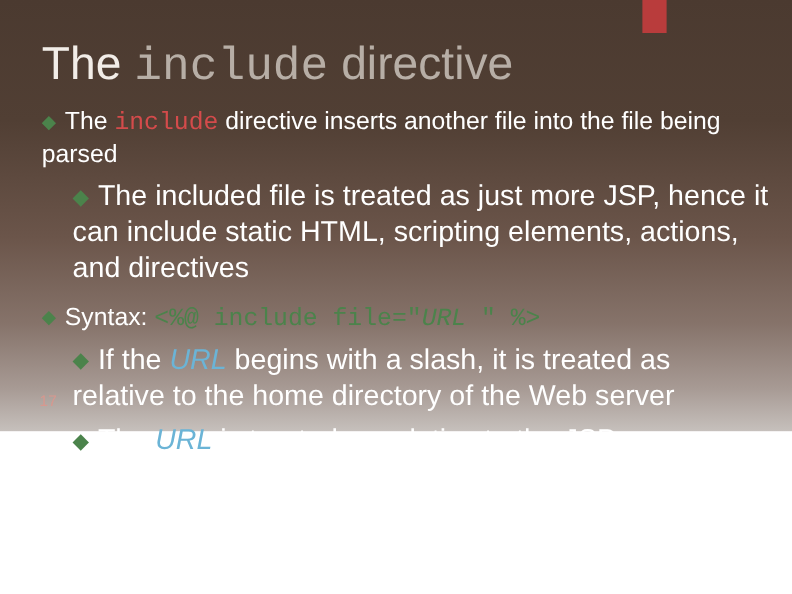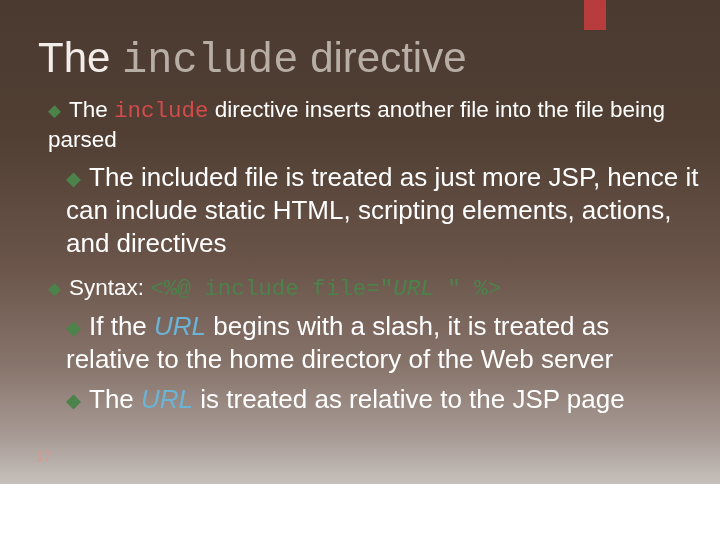--- a/index.html
+++ b/index.html
@@ -1,23 +1,23 @@
 <!DOCTYPE html>
 <html><head>
 <meta charset="utf-8">
 <style>
   html,body{margin:0;padding:0;width:720px;height:540px;overflow:hidden;font-family:Arial,Helvetica,sans-serif}
-  .slide{position:relative;width:720px;height:484px;background:#fff}
+  .slide{position:relative;width:720px;height:392px;background:#fff}
   .bg{position:absolute;left:0;top:0;right:0;bottom:0;
       background:linear-gradient(to bottom,#4b3a30 0%,#513f34 28%,#6b554a 55%,#86736a 75%,#a79a94 90%,#c6c0bc 100%)}
   .ribbon{position:absolute;top:0;right:114px;width:22px;height:30px;background:#b93c3c}
   .title{position:absolute;left:38px;top:34px;font-size:42px;color:#f2ede8}
   .title .grey{color:#b7aea6}
   .body{position:absolute;left:38px;right:20px;top:96px;line-height:1.28}
-  .l1{margin:0 0 6px 10px;font-size:22.5px;color:#fff}
+  .l1{margin:0 0 6px 0;font-size:22.5px;color:#fff}
   .l2{margin:6px 0 6px 28px;font-size:26px;color:#fff}
   .sp{margin-top:14px}
   .dia{color:#4b834b;font-size:.75em;margin-right:8px;display:inline-block;transform:translateY(-1px)}
   .kw{font-family:"Courier New",monospace;color:#d44b4b}
   .ice{font-style:italic;color:#6bb4d6}
   .grnmono{font-family:"Courier New",monospace;color:#4b834b}
   .pagenum{position:absolute;left:36px;bottom:20px;font-size:14px;color:#d7988f}
 </style>
 </head>
 <body>

